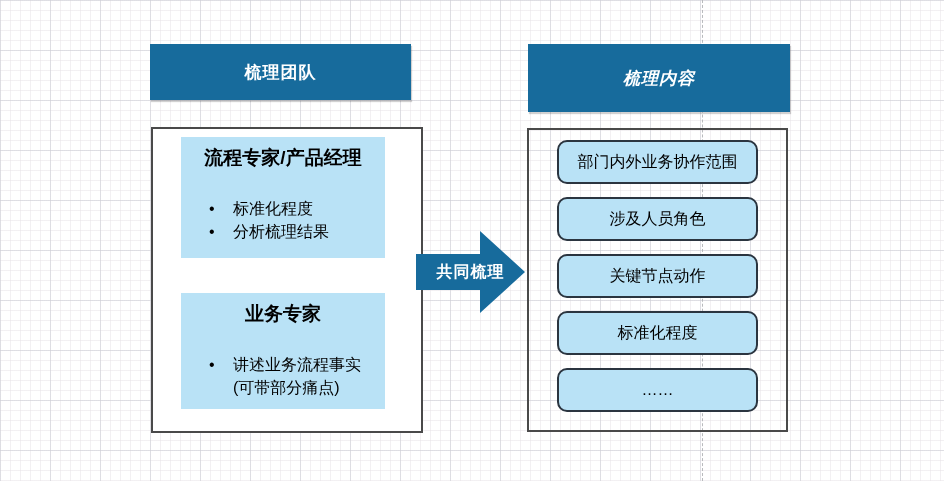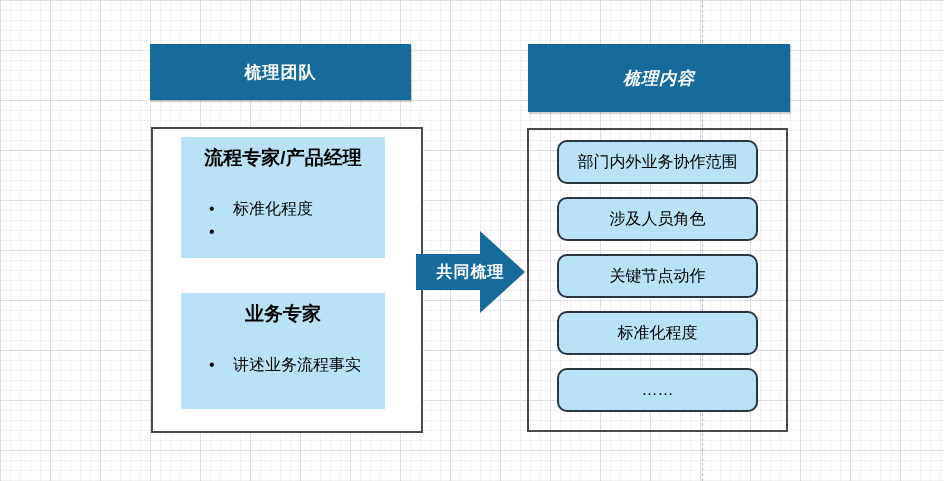--- a/index.html
+++ b/index.html
@@ -100,30 +100,32 @@
 <div class="container container-left">
   <div class="group group-1">
     <div class="group-title">流程专家/产品经理</div>
     <ul class="bullets">
       <li>
         <span class="dot">•</span>
         <span>标准化程度</span>
       </li>
       <li>
         <span class="dot">•</span>
+        <span>分析梳理结果</span>
       </li>
     </ul>
   </div>
   <div class="group group-2">
     <div class="group-title">业务专家</div>
     <ul class="bullets">
       <li>
         <span class="dot">•</span>
         <span class="btext">
           <span>讲述业务流程事实</span>
+          <span class="note">(可带部分痛点)</span>
         </span>
       </li>
     </ul>
   </div>
 </div>
 
 <div class="arrow-wrap">
   <svg width="109" height="82" viewBox="0 0 109 82">
     <polygon points="0,23 64,23 64,0 109,41 64,82 64,59 0,59" fill="#176b9c"></polygon>
   </svg>

